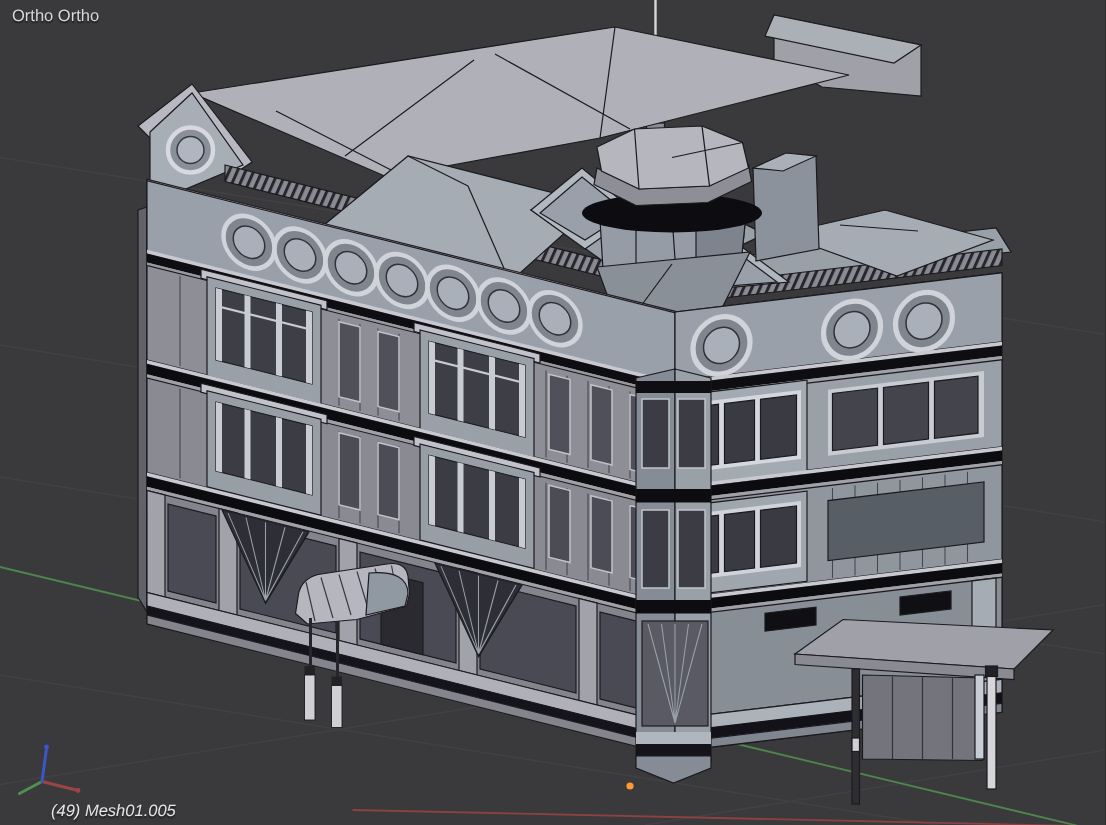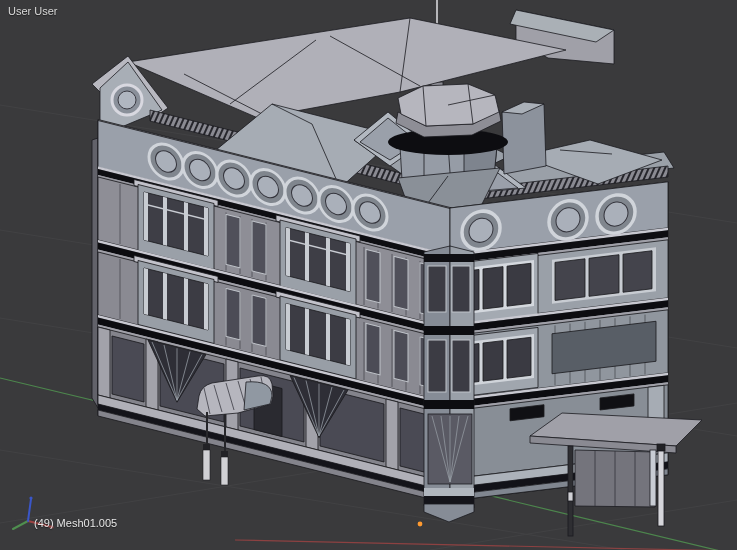--- a/index.html
+++ b/index.html
@@ -6,21 +6,21 @@
   .stage{
     position:relative;width:737px;height:550px;overflow:hidden;
     background:#3a3a3c;font-family:"Liberation Sans",sans-serif;
   }
   .stage svg{position:absolute;left:0;top:0;}
   .hud{
     position:absolute;color:#d9d9d9;font-size:11px;line-height:12px;
     text-shadow:0 1px 1px rgba(0,0,0,.5);white-space:nowrap;
   }
   .hud.view{left:8px;top:5px;}
-  .hud.obj{left:34px;top:517px;color:#e6e6e6;}
+  .hud.obj{left:34px;top:535px;color:#e6e6e6;font-style:italic;}
 </style>
 </head>
 <body>
 
 <div class="stage">
 
 <svg width="737" height="550" viewBox="0 0 737 550">
   <defs>
     <pattern id="hatch" width="5" height="8" patternUnits="userSpaceOnUse" patternTransform="rotate(24)">
       <rect width="5" height="8" fill="#8a8a92"></rect>
@@ -352,16 +352,16 @@
 
   <g stroke-width="2" stroke-linecap="round">
     <line x1="28" y1="521" x2="13" y2="529" stroke="#4f8f4f"></line>
     <line x1="28" y1="521" x2="52" y2="527" stroke="#9c4343"></line>
     <line x1="28" y1="521" x2="31" y2="499" stroke="#3a56c8"></line>
     <circle cx="31" cy="498" r="1.6" fill="#3a56c8" stroke="none"></circle>
     <circle cx="52" cy="527" r="1.6" fill="#9c4343" stroke="none"></circle>
   </g>
 </svg>
 
-<div class="hud view">User User</div>
+<div class="hud view">Ortho Ortho</div>
 <div class="hud obj">(49) Mesh01.005</div>
 
 </div>
 
 </body></html>

